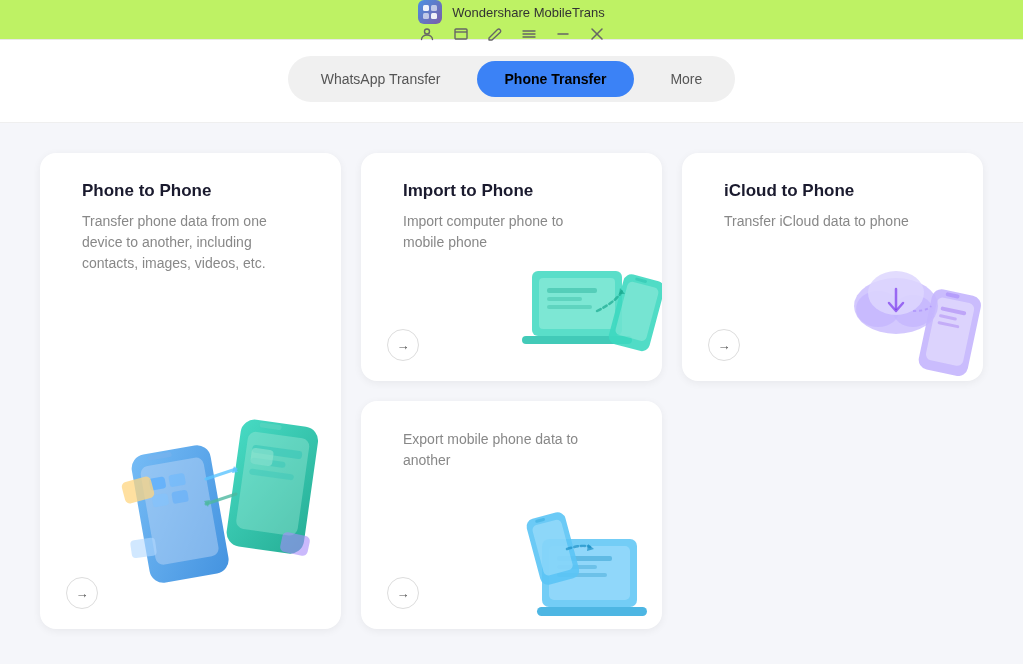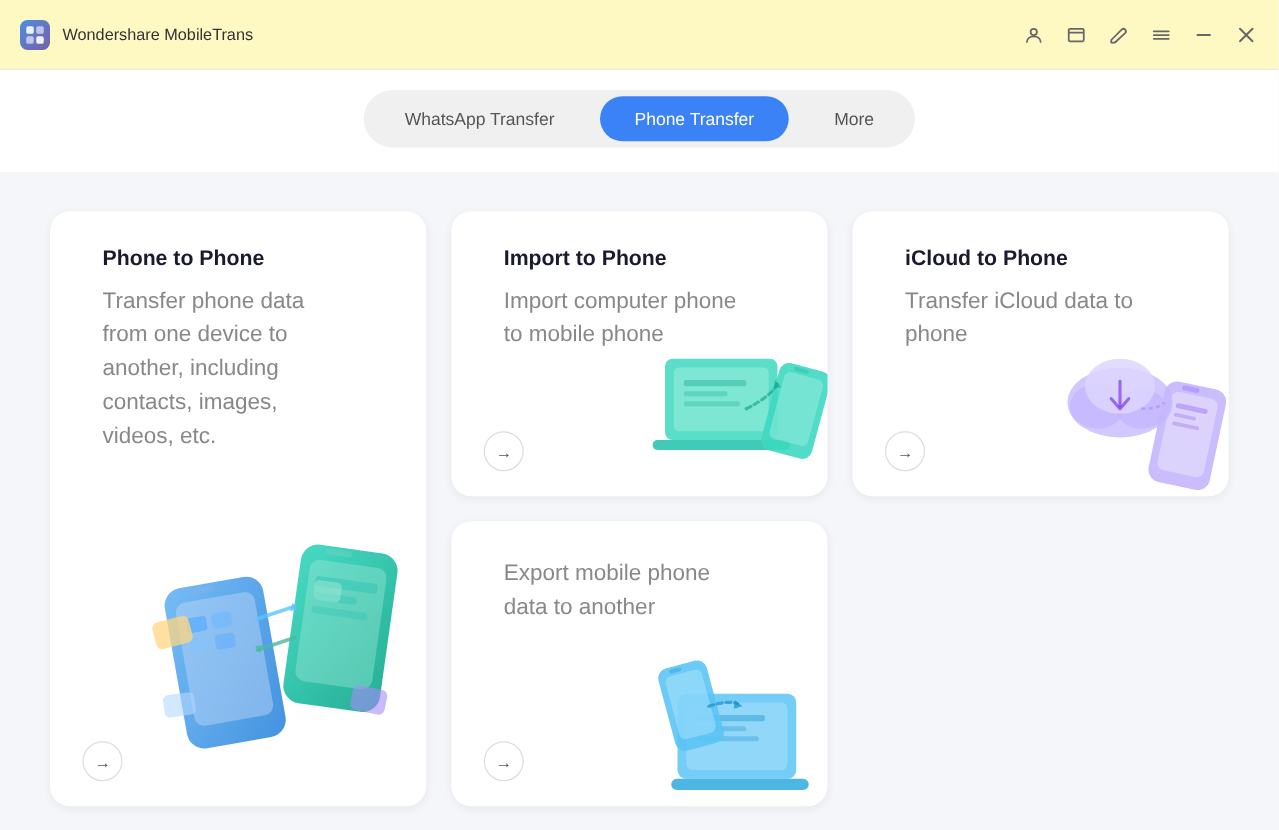--- a/index.html
+++ b/index.html
@@ -7,27 +7,28 @@
       font-family: -apple-system, BlinkMacSystemFont, 'Segoe UI', sans-serif;
       background: #f5f6fa;
       width: 1023px;
       height: 664px;
       overflow: hidden;
       user-select: none;
     }
 
     
     .title-bar {
-      background: #fef9c3;
-      height: 56px;
+      background: #bef264;
+      height: 40px;
       display: flex;
       align-items: center;
       padding: 0 16px;
       border-bottom: 1px solid #e8e8e8;
       justify-content: space-between;
+      flex-direction: column;
     }
     .title-bar-left {
       display: flex;
       align-items: center;
       gap: 10px;
     }
     .app-icon {
       width: 24px;
       height: 24px;
       border-radius: 6px;
@@ -84,22 +85,22 @@
       border-radius: 50px;
       font-size: 14px;
       font-weight: 500;
       cursor: pointer;
       color: #555;
       white-space: nowrap;
       transition: all 0.2s;
     }
     .nav-tab.active {
       background: #3b82f6;
-      color: #ffffff;
-      font-weight: 400;
+      color: #000000;
+      font-weight: 700;
     }
 
     
     .main-content {
       padding: 30px 40px;
       background: #f5f6fa;
       height: calc(664px - 48px - 80px);
       display: grid;
       grid-template-columns: 1fr 1fr 1fr;
       grid-template-rows: 1fr 1fr;
@@ -122,21 +123,21 @@
       grid-row: span 2;
     }
 
     .card-title {
       font-size: 17px;
       font-weight: 700;
       color: #1a1a2e;
       margin-bottom: 10px;
     }
     .card-desc {
-      font-size: 18px;
+      font-size: 14px;
       color: #888;
       line-height: 1.5;
       max-width: 200px;
     }
 
     .arrow-btn {
       position: absolute;
       bottom: 20px;
       left: 26px;
       width: 32px;

